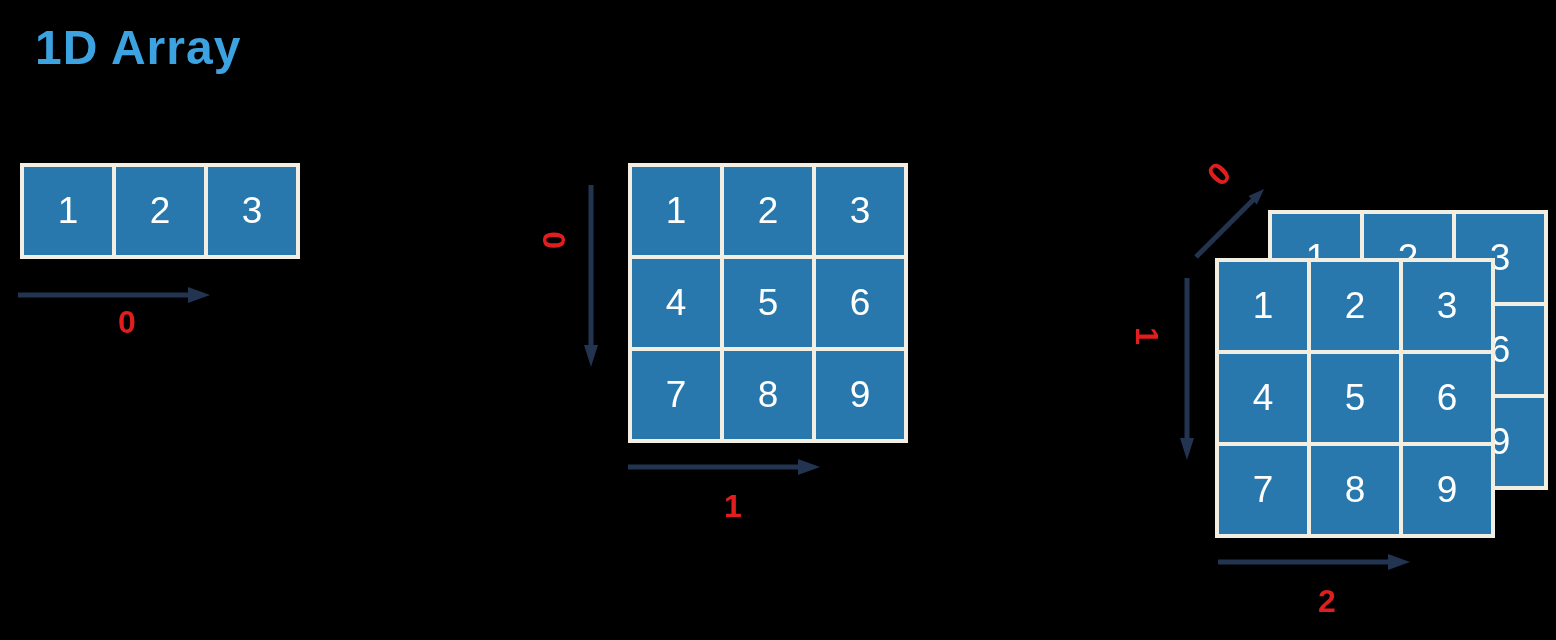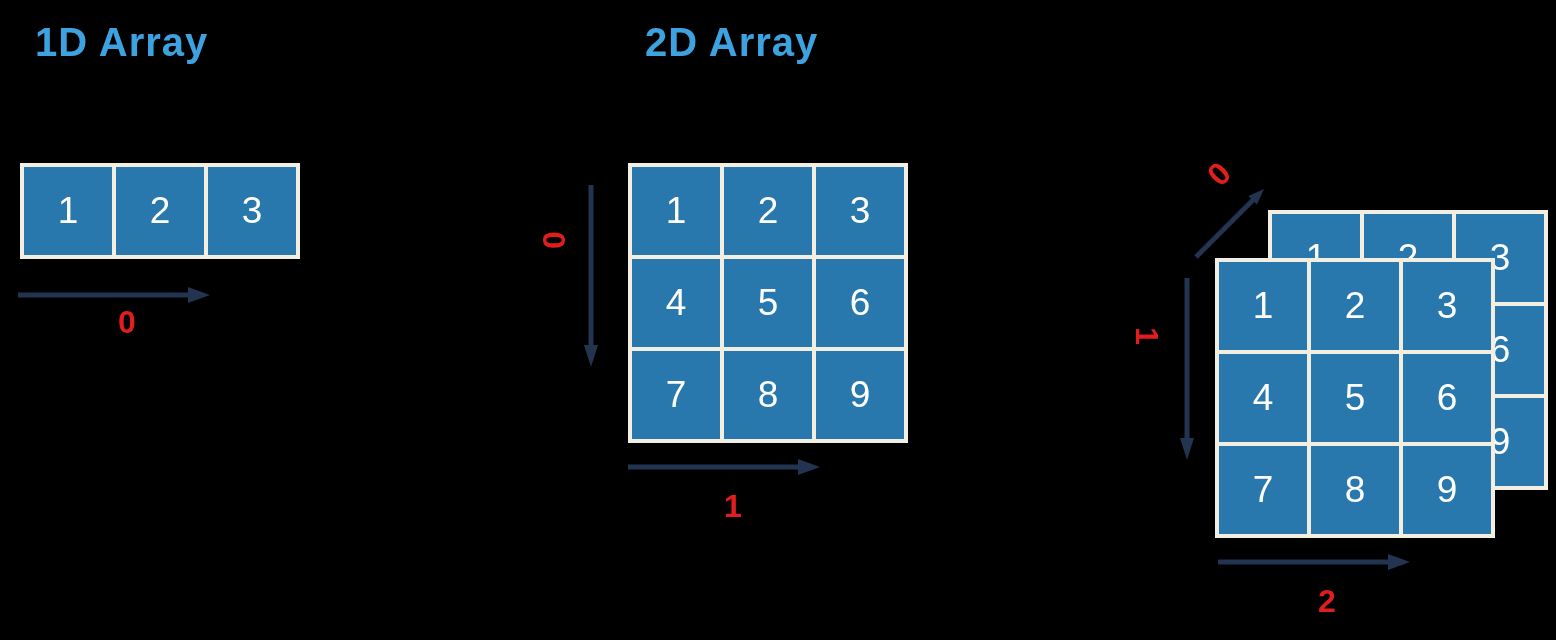--- a/index.html
+++ b/index.html
@@ -12,21 +12,21 @@
     --axis-label:#e21d1d;
   }
   *{margin:0;padding:0;box-sizing:border-box;}
   html,body{background:var(--background);}
   body{
     width:1556px;height:640px;overflow:hidden;
     font-family:"Liberation Sans",sans-serif;
   }
   .canvas{position:relative;width:1556px;height:640px;background:var(--background);}
   .title{
-    position:absolute;font-size:40px;font-weight:bold;color:var(--title);
+    position:absolute;font-size:48px;font-weight:bold;color:var(--title);
     letter-spacing:1px;white-space:nowrap;
   }
   .grid{
     position:absolute;display:grid;gap:4px;padding:4px;background:var(--cell-border);
   }
   .g1x3{grid-template-columns:repeat(3,88px);grid-template-rows:88px;}
   .g3x3{grid-template-columns:repeat(3,88px);grid-template-rows:repeat(3,88px);}
   .cell{
     background:var(--cell-fill);color:var(--cell-text);
     display:flex;align-items:center;justify-content:center;
@@ -56,21 +56,20 @@
     <div class="cell">2</div>
     <div class="cell">3</div>
   </div>
 
   <svg class="arrow" style="left:18px;top:286px;" width="192" height="18">
     <line x1="0" y1="9" x2="170" y2="9"></line>
     <polygon points="170,1 192,9 170,17"></polygon>
   </svg>
   <div class="axis-label" style="left:118px;top:306px;">0</div>
 
-  <div class="title" style="left:645px;top:20px;">2D Array</div>
 
   <div class="grid g3x3" style="left:628px;top:163px;">
     <div class="cell">1</div>
     <div class="cell">2</div>
     <div class="cell">3</div>
     <div class="cell">4</div>
     <div class="cell">5</div>
     <div class="cell">6</div>
     <div class="cell">7</div>
     <div class="cell">8</div>

